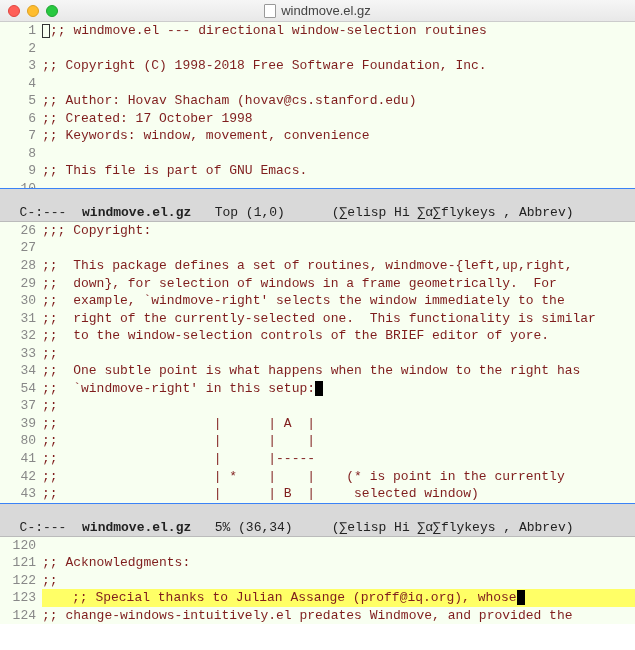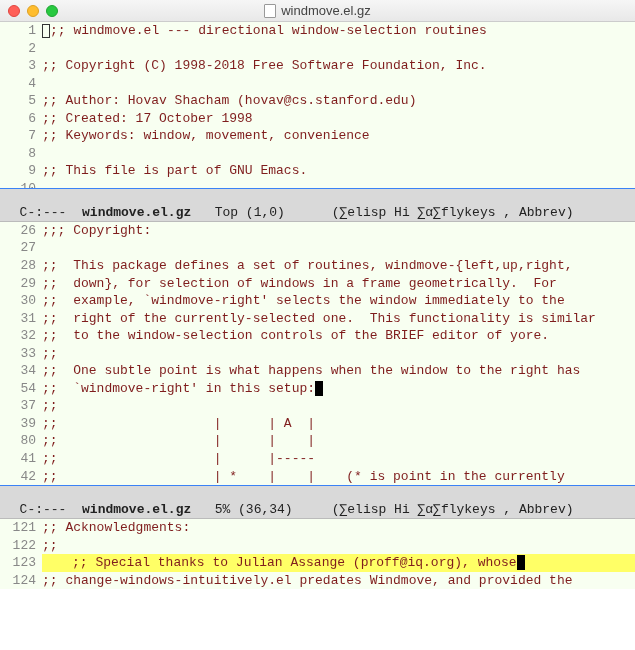--- a/index.html
+++ b/index.html
@@ -133,23 +133,25 @@
     <div class="line"><span class="gutter">31</span><span class="code">;;  right of the currently-selected one.  This functionality is similar</span></div>
     <div class="line"><span class="gutter">32</span><span class="code">;;  to the window-selection controls of the BRIEF editor of yore.</span></div>
     <div class="line"><span class="gutter">33</span><span class="code">;;</span></div>
     <div class="line"><span class="gutter">34</span><span class="code">;;  One subtle point is what happens when the window to the right has</span></div>
     <div class="line"><span class="gutter">54</span><span class="code">;;  `windmove-right' in this setup:<span class="cursor"></span></span></div>
     <div class="line"><span class="gutter">37</span><span class="code">;;</span></div>
     <div class="line"><span class="gutter">39</span><span class="code">;;                    |      | A  |</span></div>
     <div class="line"><span class="gutter">80</span><span class="code">;;                    |      |    |</span></div>
     <div class="line"><span class="gutter">41</span><span class="code">;;                    |      |-----</span></div>
     <div class="line"><span class="gutter">42</span><span class="code">;;                    | *    |    |    (* is point in the currently</span></div>
+    <div class="line"><span class="gutter">43</span><span class="code">;;                    |      | B  |     selected window)</span></div>
   </div>
 <div class="modeline">
   <span>C-:---  </span><span class="fname">windmove.el.gz</span><span>   5% (36,34)     </span><span>(∑elisp Hi ∑α∑flykeys , Abbrev)</span>
 </div>
 
 <div id="buf3" class="buffer">
+    <div class="line"><span class="gutter">120</span><span class="code"></span></div>
     <div class="line"><span class="gutter">121</span><span class="code">;; Acknowledgments:</span></div>
     <div class="line"><span class="gutter">122</span><span class="code">;;</span></div>
     <div class="line hl-line"><span class="gutter">123</span><span class="code"><span class="hl-span">;; Special thanks to Julian Assange (proff@iq.org), whose</span><span class="cursor"></span></span></div>
     <div class="line"><span class="gutter">124</span><span class="code">;; change-windows-intuitively.el predates Windmove, and provided the</span></div>
   </div>
 
 </body></html>

